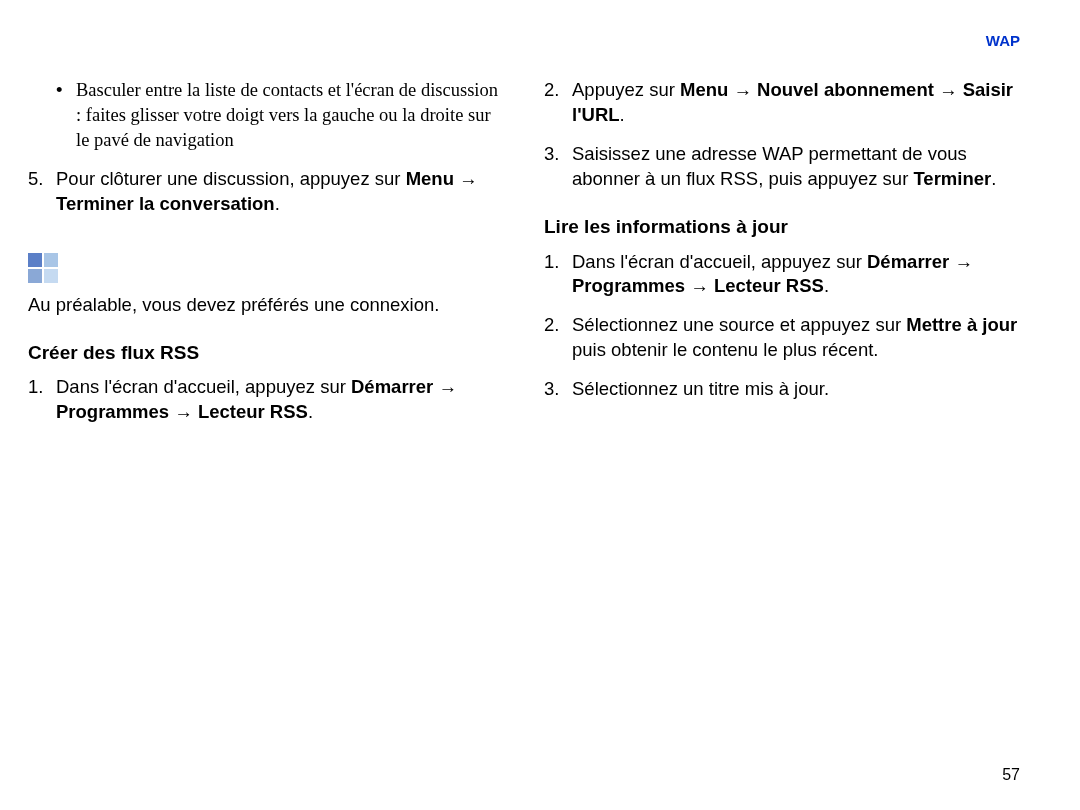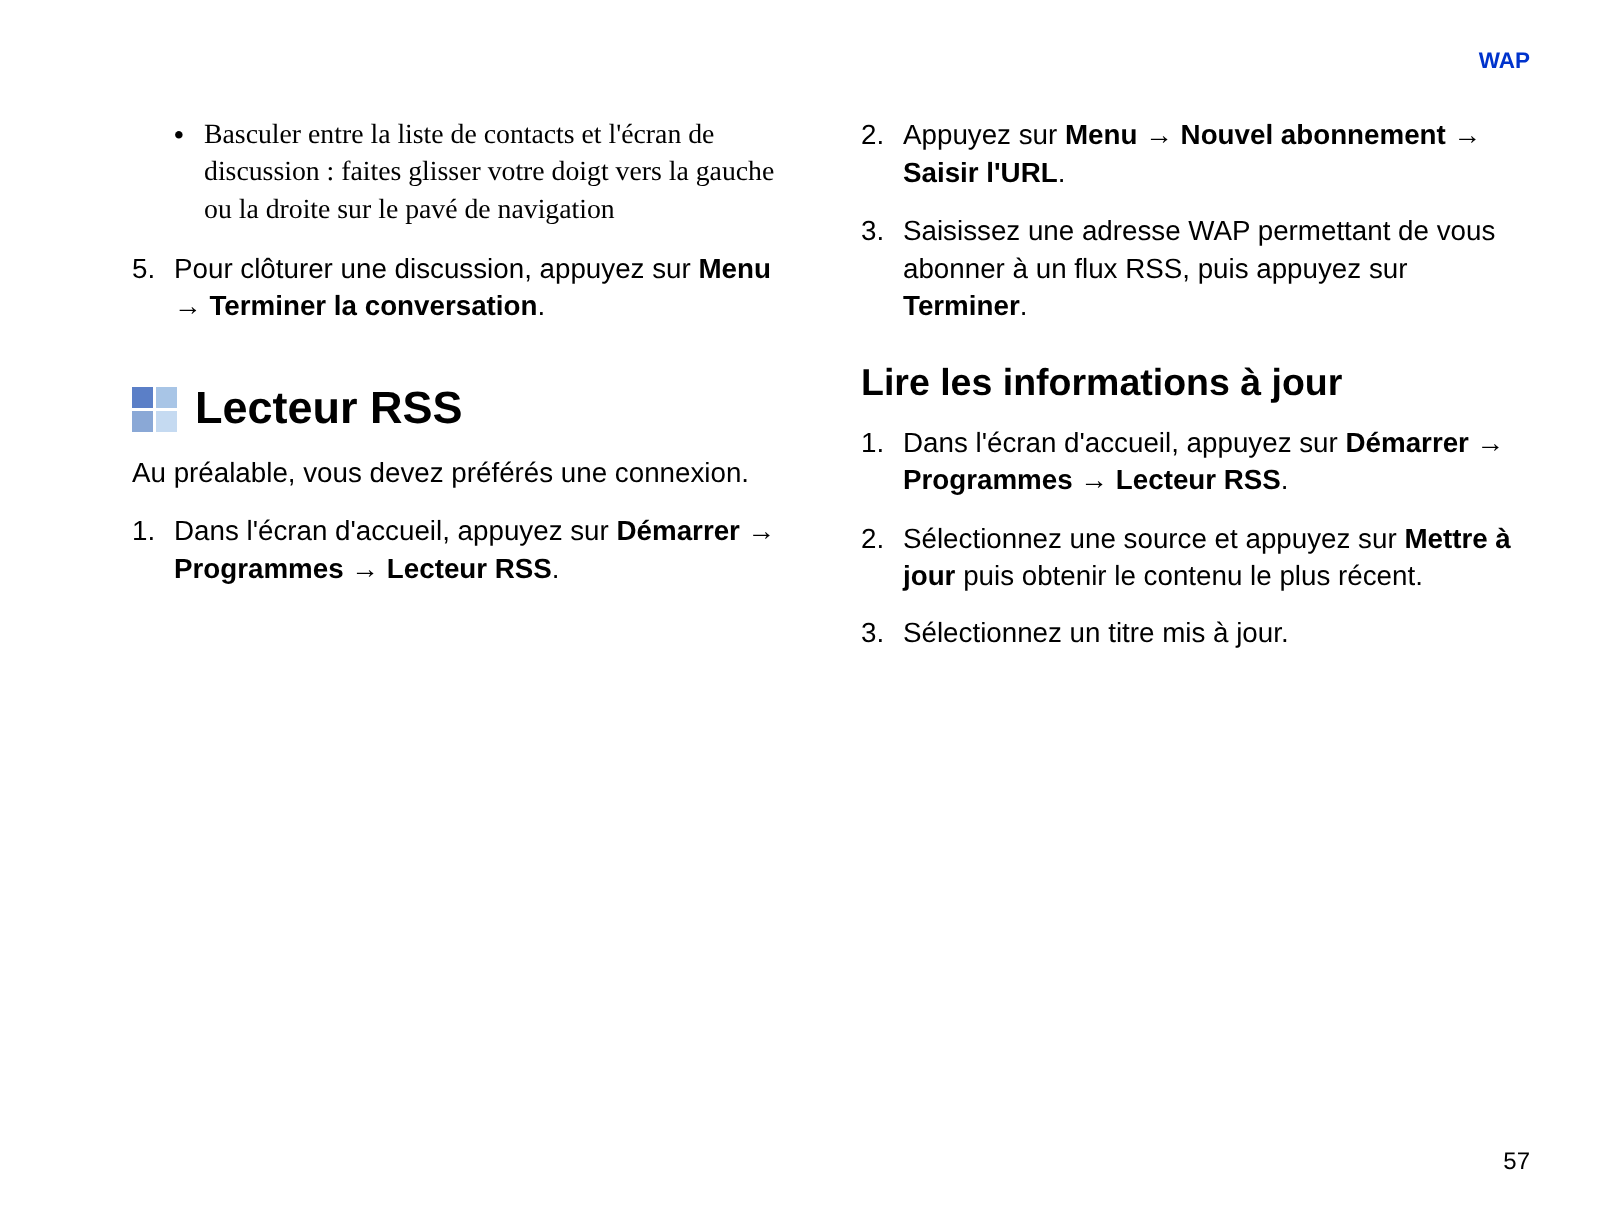--- a/index.html
+++ b/index.html
@@ -9,21 +9,21 @@
     height: 810px;
     background: #fff;
     font-family: Verdana, Geneva, sans-serif;
     color: #000;
   }
   .page {
     position: relative;
     width: 1080px;
     height: 810px;
     box-sizing: border-box;
-    padding: 30px 60px 30px 88px;
+    padding: 30px 60px 30px 28px;
   }
   .header-label {
     position: absolute;
     top: 32px;
     right: 60px;
     color: #0033cc;
     font-weight: bold;
     font-size: 15px;
   }
   .page-number {
@@ -87,21 +87,21 @@
   }
   .logo span { display: block; width: 14px; height: 14px; }
   .sq1 { background: #5b7fc7; }
   .sq2 { background: #a8c5e6; }
   .sq3 { background: #8aa8d6; }
   .sq4 { background: #c5daf1; }
   .para {
     margin-bottom: 14px;
   }
   .h2 {
-    font-size: 25px;
+    font-size: 19px;
     font-weight: bold;
     margin-top: 22px;
     margin-bottom: 10px;
   }
   b { font-weight: bold; }
 </style>
 </head>
 <body>
 
 <div class="page">
@@ -124,25 +124,25 @@
         </div>
       </div>
 
       <div class="h1-row">
         <div class="logo">
           <span class="sq1"></span>
             <span class="sq2"></span>
             <span class="sq3"></span>
             <span class="sq4"></span>
         </div>
-        <h1>Lecteur RSS</h1>
       </div>
 
       <div class="para">Au préalable, vous devez préférés une connexion.</div>
 
+      <div class="h2">Créer des flux RSS</div>
 
       <div class="num-block">
         <div class="num">1.</div>
         <div class="txt">
           <span>Dans l'écran d'accueil, appuyez sur </span><b>Démarrer → Programmes → Lecteur RSS</b><span>.</span>
         </div>
       </div>
 
     </div>
 

